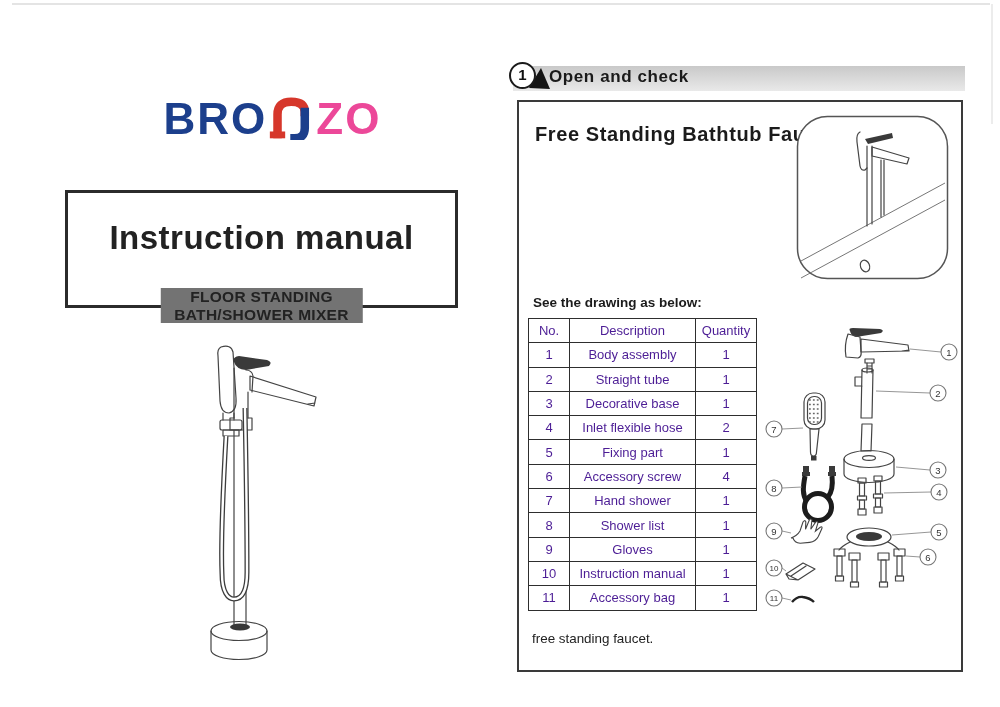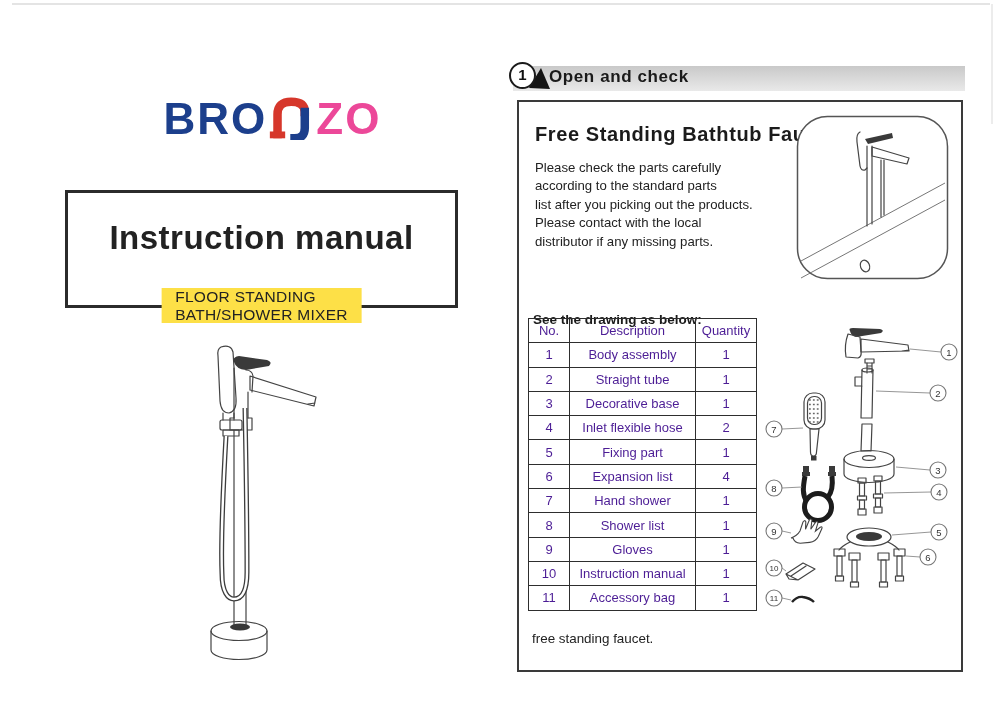--- a/index.html
+++ b/index.html
@@ -12,41 +12,41 @@
   .logo-wrap{position:absolute;left:76px;top:94px;width:393px;text-align:center;}
   .logo{display:inline-flex;align-items:flex-end;}
   .logo .lt{font-size:44px;font-weight:bold;letter-spacing:2px;line-height:1;}
   .logo svg{margin:0 1px 1px 2px;}
 
   .cover-box{position:absolute;left:65px;top:190px;width:387px;height:112px;
              border:3px solid #2b2b2b;background:#fff;}
   .cover-title{margin-top:26px;text-align:center;font-size:33px;font-weight:bold;
                letter-spacing:.5px;color:#222;}
   .cover-sub{position:absolute;left:50%;top:95px;transform:translateX(-50%);
-             background:#fde047;padding:0 14px;white-space:nowrap;
-             font-size:15.5px;font-weight:normal;line-height:17.5px;color:#222;letter-spacing:.3px;}
+             background:#737373;padding:0 14px;text-align:center;white-space:nowrap;
+             font-size:15.5px;font-weight:bold;line-height:17.5px;color:#222;letter-spacing:.3px;}
   .faucet-art{position:absolute;left:168px;top:340px;}
 
   
   .sec-bar{position:absolute;left:513px;top:66px;width:452px;height:25px;
            background:linear-gradient(#c9c9c9,#e9e9e9);}
   .sec-title{position:absolute;left:549px;top:67px;font-size:17px;font-weight:bold;
              letter-spacing:.6px;color:#1a1a1a;text-align:center;}
   .sec-circle{position:absolute;left:509px;top:62px;width:27px;height:27px;border-radius:50%;
               background:#fff;border:2.5px solid #1a1a1a;box-sizing:border-box;z-index:3;
               text-align:center;font-size:15px;font-weight:bold;line-height:22px;color:#111;}
   .sec-tri{position:absolute;left:528px;top:66px;z-index:2;}
 
   .panel-box{position:absolute;left:517px;top:100px;width:446px;height:572px;
              border:2px solid #3a3a3a;background:#fff;box-sizing:border-box;}
   .panel-title{position:absolute;left:535px;top:123px;font-size:20px;font-weight:bold;
                letter-spacing:.6px;color:#1b1b1b;}
   .panel-intro{position:absolute;left:535px;top:159px;font-size:13.2px;line-height:18.4px;color:#222;}
   .tub-art{position:absolute;left:795px;top:114px;}
-  .see-line{position:absolute;left:533px;top:312px;font-size:13.5px;font-weight:bold;color:#1b1b1b;}
+  .see-line{position:absolute;left:533px;top:295px;font-size:13.5px;font-weight:bold;color:#1b1b1b;}
 
   table.parts{position:absolute;left:528px;top:318px;border-collapse:collapse;
               font-size:13px;color:#4c1d95;table-layout:fixed;}
   table.parts th,table.parts td{border:1.5px solid #2e2e2e;text-align:center;
               height:23.3px;padding:0 2px;font-weight:normal;overflow:hidden;}
   table.parts col.c1{width:41px;} table.parts col.c2{width:126px;} table.parts col.c3{width:61px;}
 
   .exploded{position:absolute;left:758px;top:325px;}
   .panel-note{position:absolute;left:532px;top:630px;font-size:13.4px;line-height:18.5px;color:#222;}
 
@@ -112,27 +112,20 @@
   <svg class="sec-tri" width="24" height="25">
     <polygon points="1,22 22,23 13,2" fill="#141414"></polygon>
   </svg>
   <div class="sec-circle">1</div>
   <div class="sec-title">Open and check</div>
 
   <div class="panel-box"></div>
 
   <div class="panel-title">Free Standing Bathtub Faucet</div>
 
-  <div class="panel-intro">
-    <div>Please check the parts carefully</div>
-    <div>according to the standard parts</div>
-    <div>list after you picking out the products.</div>
-    <div>Please contact with the local</div>
-    <div>distributor if any missing parts.</div>
-  </div>
 
   <svg class="tub-art" width="160" height="172" viewBox="0 0 160 172">
     <rect x="2.5" y="2.5" width="150" height="162" rx="30" fill="#fff" stroke="#555" stroke-width="1.5"></rect>
     <path class="thin" d="M6,147 L150,69 M6,164 L150,86"></path>
 
     <path class="ln" d="M65,18 Q61,20 62,28 L65,52 Q66,57 70,56 L72,54"></path>
     <path class="dark" d="M70,25 L97,19 L98,24 L73,30 Z"></path>
     <path class="ln" d="M72,32 L72,112 M77,32 L77,110"></path>
     <path class="ln" d="M77,33 L114,44 L112,50 L77,42 Z"></path>
     <path class="ln" d="M86,46 L86,103 M89,46 L89,101"></path>
@@ -175,21 +168,21 @@
           <td>Inlet flexible hose</td>
           <td>2</td>
         </tr>
       <tr>
           <td>5</td>
           <td>Fixing part</td>
           <td>1</td>
         </tr>
       <tr>
           <td>6</td>
-          <td>Expansion list</td>
+          <td>Accessory screw</td>
           <td>4</td>
         </tr>
       <tr>
           <td>7</td>
           <td>Hand shower</td>
           <td>1</td>
         </tr>
       <tr>
           <td>8</td>
           <td>Shower list</td>

